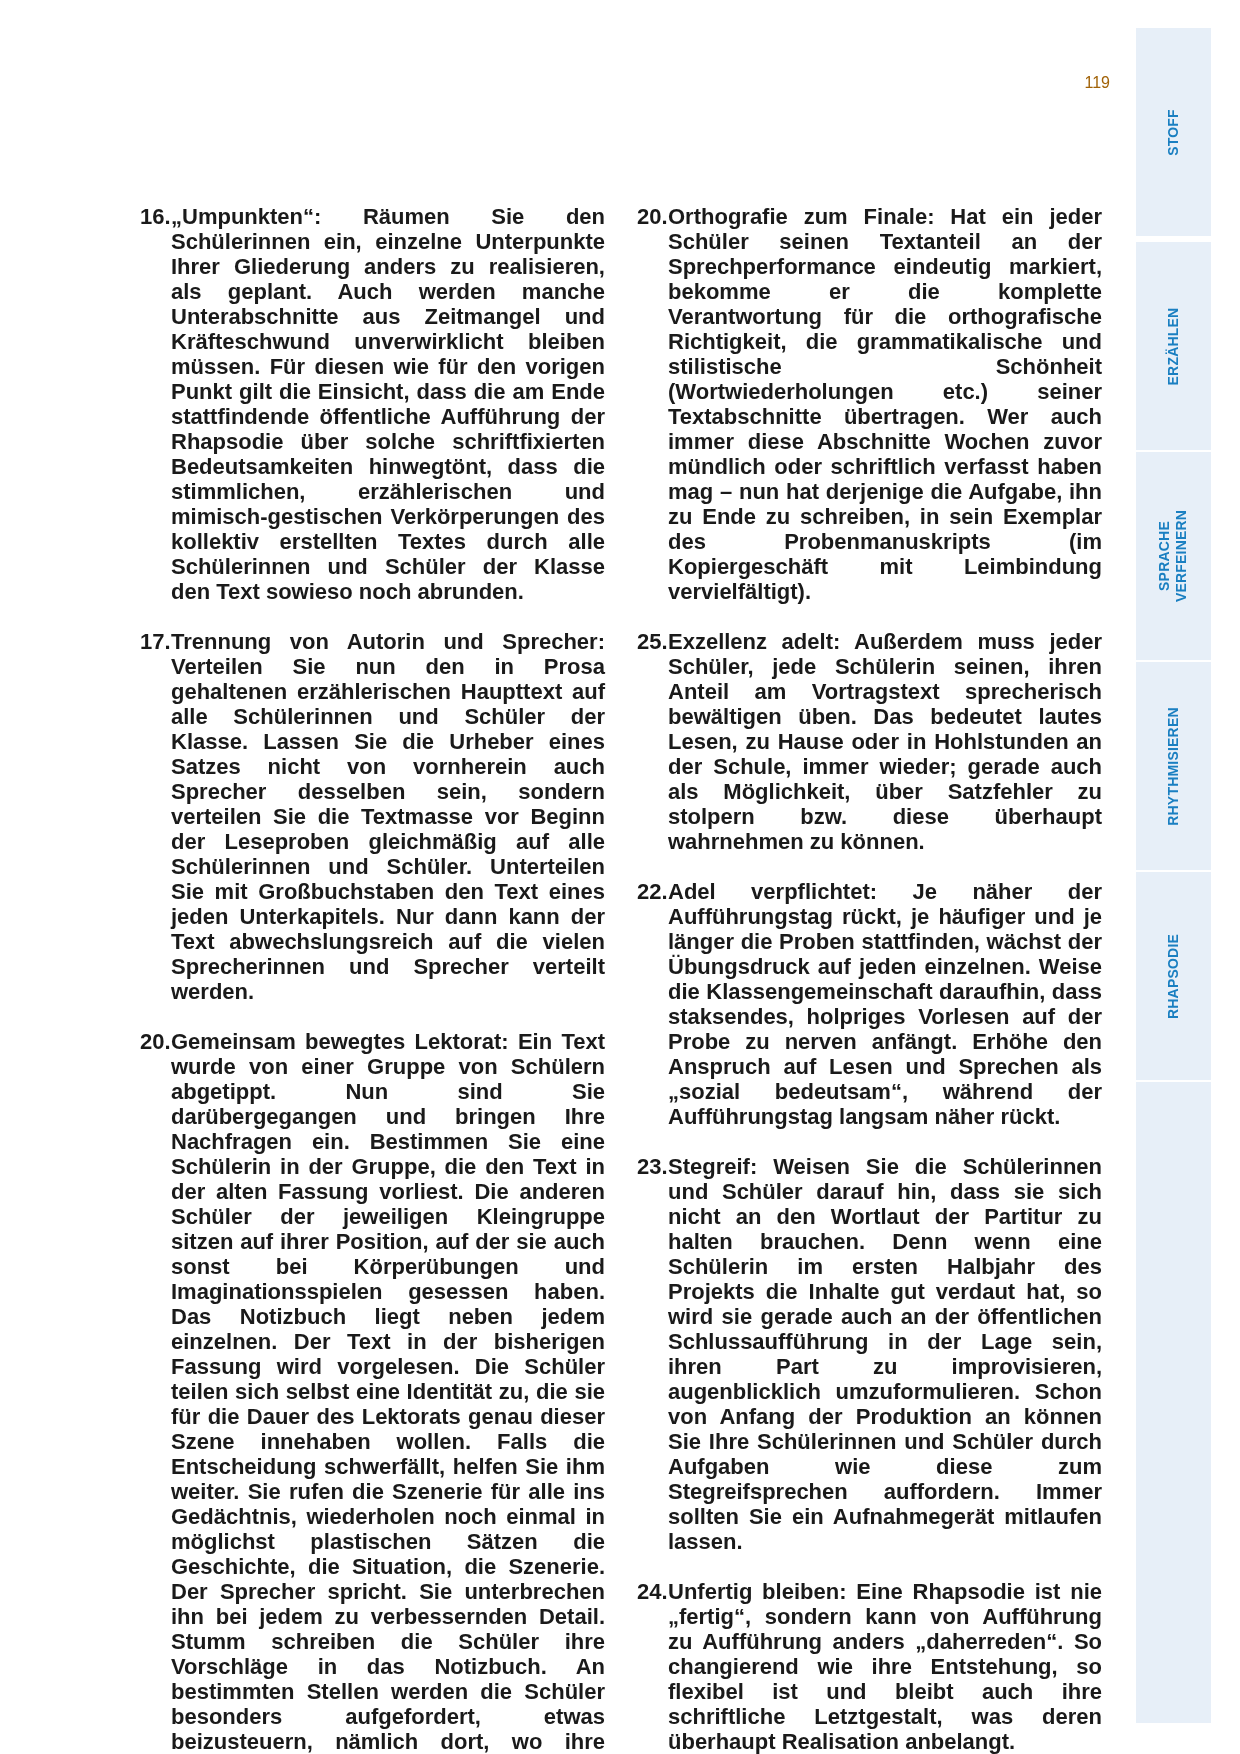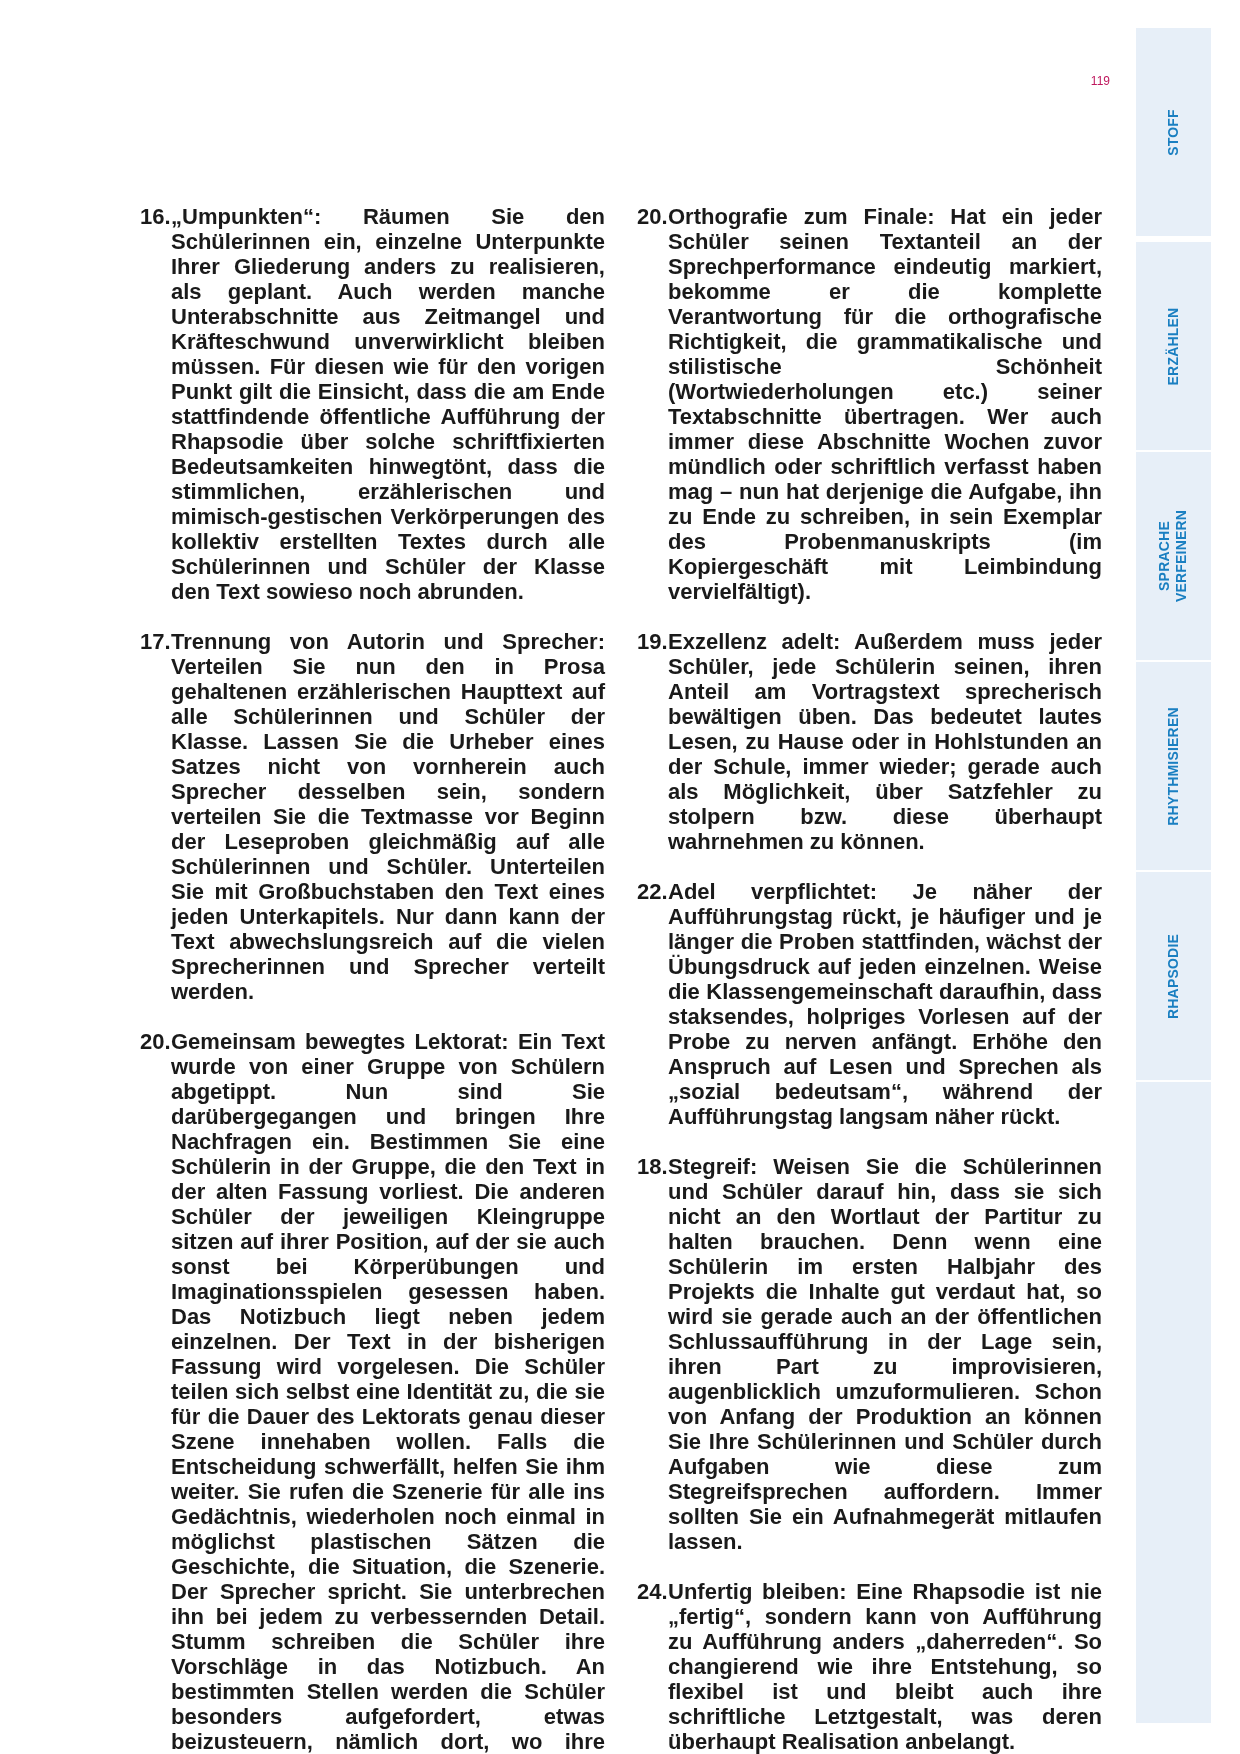--- a/index.html
+++ b/index.html
@@ -1,19 +1,19 @@
 <!DOCTYPE html>
 <html><head>
 <meta charset="utf-8">
 <style>
   html, body { margin: 0; padding: 0; background: #ffffff; }
   body { width: 1240px; height: 1754px; position: relative; overflow: hidden; }
   .page-number {
     position: absolute; top: 74px; left: 1050px; width: 60px; text-align: right;
-    font-family: "Liberation Sans", sans-serif; font-size: 12px; color: #be185d;
+    font-family: "Liberation Sans", sans-serif; font-size: 16px; color: #a16207;
   }
   .column {
     position: absolute; top: 204px; width: 465px;
     font-family: "Liberation Sans", sans-serif; font-size: 22px; line-height: 25px;
     color: #1a1a1a; text-align: justify; hyphens: manual; font-weight: bold;
   }
   .col-left { left: 140px; }
   .col-right { left: 637px; }
   .item { position: relative; padding-left: 31px; margin-bottom: 25px; }
   .item-num { position: absolute; left: 0; top: 0; }
@@ -50,29 +50,29 @@
     <span class="item-text">Gemeinsam bewegtes Lektorat: Ein Text wurde von einer Gruppe von Schülern abgetippt. Nun sind Sie darübergegangen und bringen Ihre Nachfragen ein. Bestimmen Sie eine Schülerin in der Gruppe, die den Text in der alten Fassung vorliest. Die anderen Schüler der jeweiligen Kleingruppe sitzen auf ihrer Position, auf der sie auch sonst bei Körperübungen und Imaginationsspielen gesessen haben. Das Notizbuch liegt neben jedem einzelnen. Der Text in der bisherigen Fassung wird vorgelesen. Die Schüler teilen sich selbst eine Identität zu, die sie für die Dauer des Lektorats genau dieser Szene innehaben wollen. Falls die Entscheidung schwerfällt, helfen Sie ihm weiter. Sie rufen die Szenerie für alle ins Gedächtnis, wiederholen noch einmal in möglichst plastischen Sätzen die Geschichte, die Situation, die Szenerie. Der Sprecher spricht. Sie unterbrechen ihn bei jedem zu verbessernden Detail. Stumm schreiben die Schüler ihre Vorschläge in das Notizbuch. An bestimmten Stellen werden die Schüler besonders aufgefordert, etwas beizusteuern, nämlich dort, wo ihre Lebendigkeit es verlangt und über den Weg der Verkörperung Verbesserungsangebote generieren.</span>
   </div>
 </div>
 
 <div class="column col-right">
   <div class="item">
     <span class="item-num">20.</span>
     <span class="item-text">Orthografie zum Finale: Hat ein jeder Schüler seinen Textanteil an der Sprechperformance eindeutig markiert, bekomme er die komplette Verantwortung für die orthografische Richtigkeit, die grammatikalische und stilistische Schönheit (Wortwiederholungen etc.) seiner Textabschnitte übertragen. Wer auch immer diese Abschnitte Wochen zuvor mündlich oder schriftlich verfasst haben mag – nun hat derjenige die Aufgabe, ihn zu Ende zu schreiben, in sein Exemplar des Probenmanuskripts (im Kopiergeschäft mit Leimbindung vervielfältigt).</span>
   </div>
   <div class="item">
-    <span class="item-num">19.</span>
+    <span class="item-num">25.</span>
     <span class="item-text">Exzellenz adelt: Außerdem muss jeder Schüler, jede Schülerin seinen, ihren Anteil am Vortragstext sprecherisch bewältigen üben. Das bedeutet lautes Lesen, zu Hause oder in Hohlstunden an der Schule, immer wieder; gerade auch als Möglichkeit, über Satzfehler zu stolpern bzw. diese überhaupt wahrnehmen zu können.</span>
   </div>
   <div class="item">
     <span class="item-num">22.</span>
     <span class="item-text">Adel verpflichtet: Je näher der Aufführungstag rückt, je häufiger und je länger die Proben stattfinden, wächst der Übungsdruck auf jeden einzelnen. Weise die Klassengemeinschaft daraufhin, dass staksendes, holpriges Vorlesen auf der Probe zu nerven anfängt. Erhöhe den Anspruch auf Lesen und Sprechen als „sozial bedeutsam“, während der Aufführungstag langsam näher rückt.</span>
   </div>
   <div class="item">
-    <span class="item-num">18.</span>
+    <span class="item-num">23.</span>
     <span class="item-text">Stegreif: Weisen Sie die Schülerinnen und Schüler darauf hin, dass sie sich nicht an den Wortlaut der Partitur zu halten brauchen. Denn wenn eine Schülerin im ersten Halbjahr des Projekts die Inhalte gut verdaut hat, so wird sie gerade auch an der öffentlichen Schlussaufführung in der Lage sein, ihren Part zu improvisieren, augenblicklich umzuformulieren. Schon von Anfang der Produktion an können Sie Ihre Schülerinnen und Schüler durch Aufgaben wie diese zum Stegreifsprechen auffordern. Immer sollten Sie ein Aufnahmegerät mitlaufen lassen.</span>
   </div>
   <div class="item">
     <span class="item-num">24.</span>
     <span class="item-text">Unfertig bleiben: Eine Rhapsodie ist nie „fertig“, sondern kann von Aufführung zu Aufführung anders „daherreden“. So changierend wie ihre Entstehung, so flexibel ist und bleibt auch ihre schriftliche Letztgestalt, was deren überhaupt Realisation anbelangt.</span>
   </div>
 </div>
 
 <div class="tabs">
   <div class="tab" style="top:0px;height:208px;">

